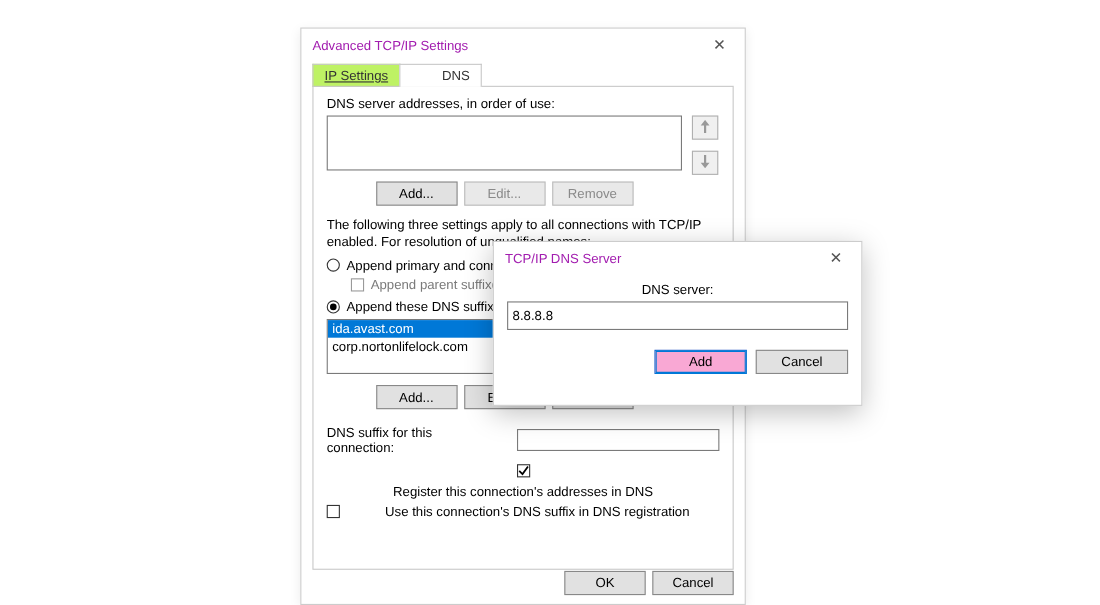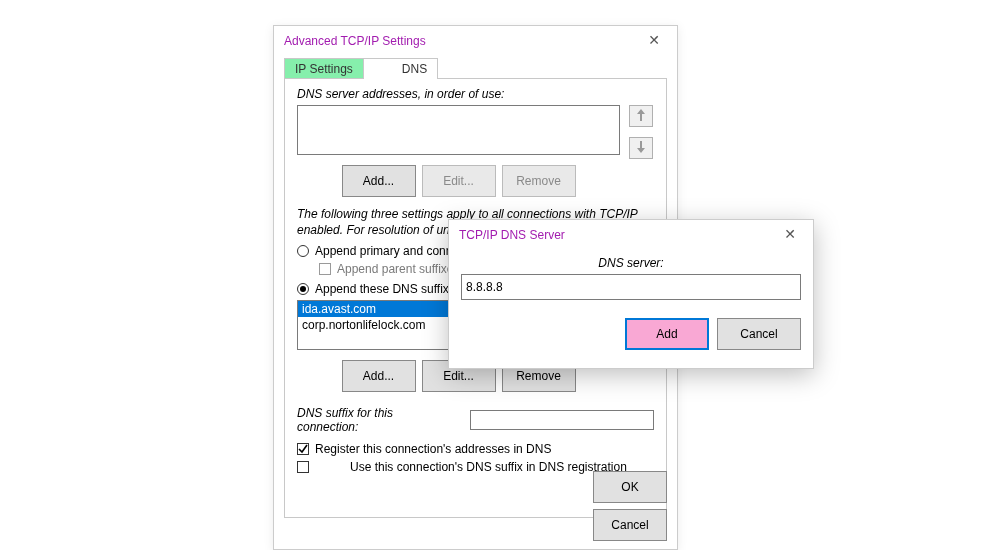--- a/index.html
+++ b/index.html
@@ -57,35 +57,35 @@
     padding:3px 10px;
     border:1px solid #c8c8c8;
     border-bottom:none;
     background:#fff;
     margin-right:-1px;
     position:relative;
     top:1px;
     cursor:pointer;
     color:#333;
   }
-  .tab.inactive { background:#86efac; top:1px;}
+  .tab.inactive { background:#bef264; top:1px;text-decoration:underline;}
   .tab.active { background:#fff; z-index:2;padding-left:38px; }
   .tab.active::after{
     content:"";
     position:absolute;
     left:0;right:0;bottom:-1px;height:1px;background:#fff;
   }
   .tab-panel {
     border:1px solid #c8c8c8;
     margin:0 10px;
     padding:8px 12px 12px 12px;
     height:440px;
     position:relative;
   }
-  .label { color:#000;font-style:italic; }
+  .label { color:#000; }
   .listbox {
     border:1px solid #7a7a7a;
     background:#fff;
     width: calc(100% - 34px);
     height:50px;
     display:inline-block;
     vertical-align:top;
   }
   .side-btns{
     display:inline-flex;
@@ -108,21 +108,21 @@
     display:flex;gap:6px;justify-content:center;margin-top:6px;
     margin-right:34px;
   }
   .btn{
     min-width:74px;height:22px;
     border:1px solid #888;
     background:#e1e1e1;
     display:flex;align-items:center;justify-content:center;
     cursor:pointer;
     color:#000;
-    padding:15px 6px;
+    padding:0 6px;
   }
   .btn.disabled{
     color:#8a8a8a;border-color:#bbb;background:#e9e9e9;cursor:default;
   }
   .btn.primary{
     background:#f9a8d4;
     border:1px solid #0078d7;
     box-shadow: inset 0 0 0 1px #0078d7;
   }
   .sep-text{margin-top:10px;}
@@ -154,25 +154,25 @@
   .suffix-list .item{padding:1px 4px;white-space:nowrap;}
   .suffix-list .item.sel{background:#0078d7;color:#fff;}
   .inline-field{
     display:flex;align-items:center;gap:18px;margin-top:14px;
   }
   .textbox{
     border:1px solid #7a7a7a;background:#fff;height:20px;width:190px;
     padding:0 4px;
   }
   .bottom-btns{
-    position:absolute;bottom:8px;right:10px;display:flex;gap:6px;flex-direction:column;
+    position:absolute;bottom:8px;right:10px;display:flex;gap:6px;
   }
   
   #modal{
-    left:448px;top:219px;width:366px;height:150px;z-index:10;
+    left:448px;top:219px;width:336px;height:150px;z-index:10;
     box-shadow: 0 6px 24px rgba(0,0,0,0.25);
   }
   #modal .body{padding:6px 12px 10px 12px;text-align:center;}
   #modal .textbox{width:100%;height:20px;display:flex;align-items:center;padding:12px 4px;}
   #modal .btnrow{display:flex;gap:8px;justify-content:flex-end;margin-top:18px;}
 </style>
 </head>
 <body>
 
 <div id="main-window" class="window">
@@ -242,21 +242,21 @@
       <div class="btn">Add...</div>
       <div class="btn">Edit...</div>
       <div class="btn">Remove</div>
     </div>
 
     <div class="inline-field">
       <span class="label">DNS suffix for this connection:</span>
       <span class="textbox"></span>
     </div>
 
-    <div class="check-row" style="margin-top:8px;">
+    <div class="check-row" style="margin-top:8px;flex-direction:column;">
       <span class="check-square checked">
           <svg viewBox="0 0 10 10">
             <path d="M1 5 L4 8 L9 1" stroke="#000" stroke-width="1.6" fill="none"></path>
           </svg>
         </span>
       <span>Register this connection's addresses in DNS</span>
     </div>
     <div class="check-row" style="margin-top:4px;gap:41px;">
       <span class="check-square"></span>
       <span>Use this connection's DNS suffix in DNS registration</span>

